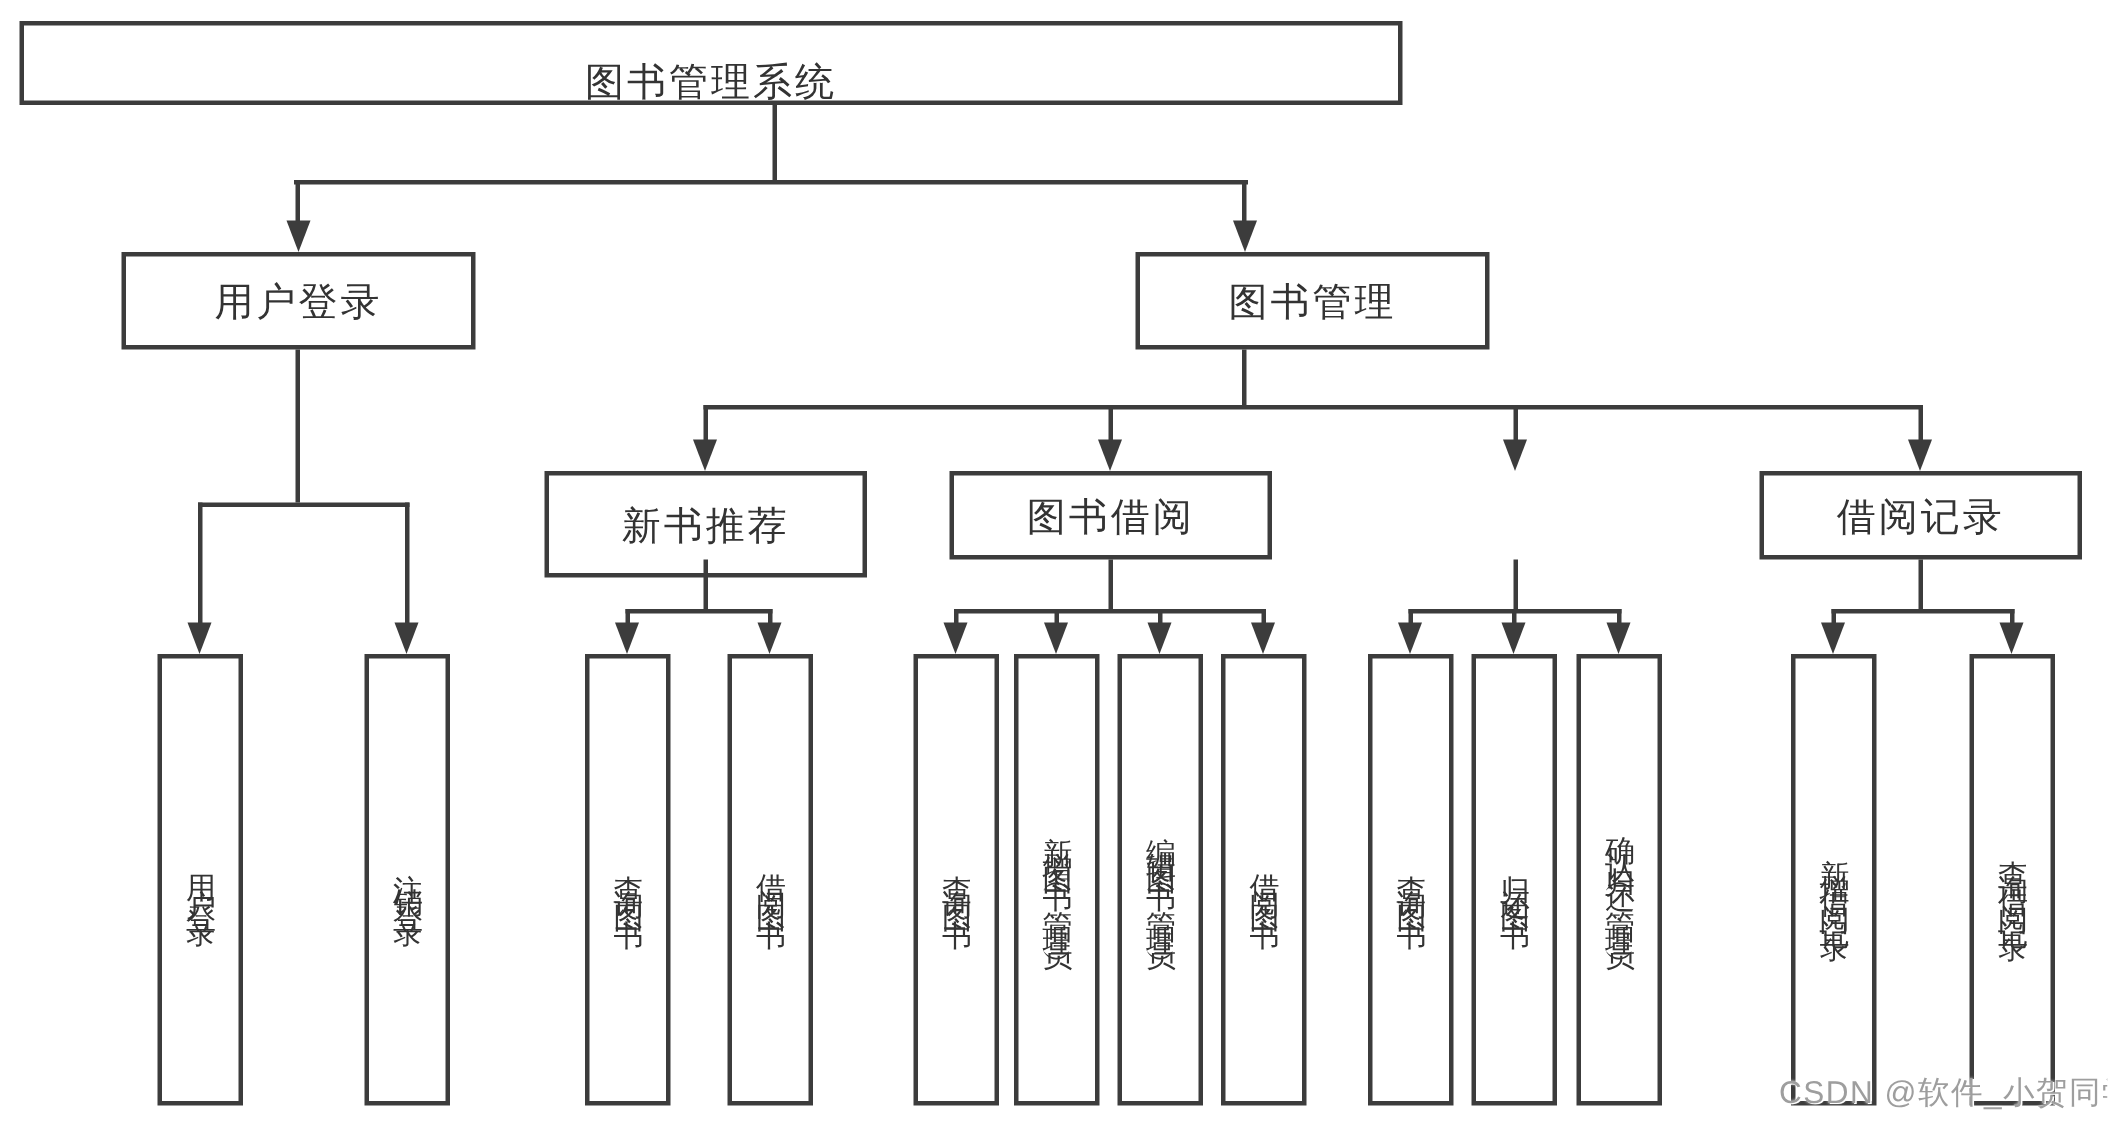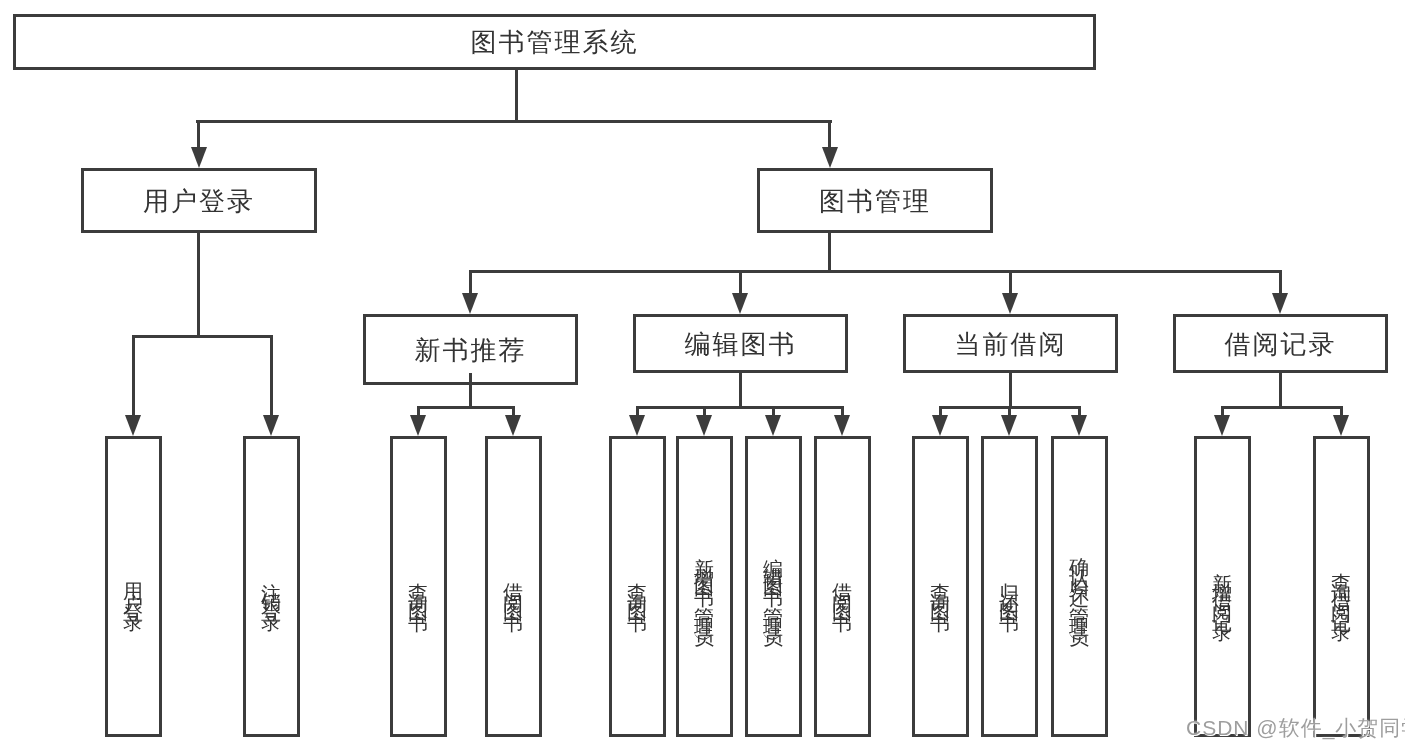--- a/index.html
+++ b/index.html
@@ -68,21 +68,21 @@
     white-space: nowrap;
     text-shadow: 0 0 2px #ffffff, 1px 1px 0 #ffffff;
     z-index: 5;
   }
 </style>
 </head>
 <body>
 
 <div class="canvas">
 
-  <div class="box h" style="left:13px; top:14px; width:1083px; height:56px;">
+  <div class="box h" style="left:13px; top:14px; width:922px; height:56px;align-items:flex-end;">
     <span>图书管理系统</span>
   </div>
 
   <div class="vline" style="left:515px; top:70px; height:50px;"></div>
   <div class="hline" style="left:196px; top:120px; width:636px;"></div>
   <div class="vline" style="left:197px; top:120px; height:28px;"></div>
   <div class="arrow" style="left:191px; top:147px;"></div>
   <div class="vline" style="left:828px; top:120px; height:28px;"></div>
   <div class="arrow" style="left:822px; top:147px;"></div>
 
@@ -108,24 +108,21 @@
   <div class="arrow" style="left:732px; top:293px;"></div>
   <div class="vline" style="left:1009px; top:270px; height:25px;"></div>
   <div class="arrow" style="left:1002px; top:293px;"></div>
   <div class="vline" style="left:1279px; top:270px; height:25px;"></div>
   <div class="arrow" style="left:1272px; top:293px;"></div>
 
   <div class="box h" style="left:363px; top:314px; width:215px; height:71px;">
     <span>新书推荐</span>
   </div>
   <div class="box h" style="left:633px; top:314px; width:215px; height:59px;">
-    <span>编辑图书</span>
-  </div>
-  <div class="box h" style="left:903px; top:314px; width:215px; height:59px;">
-    <span>当前借阅</span>
+    <span>图书借阅</span>
   </div>
   <div class="box h" style="left:1173px; top:314px; width:215px; height:59px;justify-content:center;">
     <span>借阅记录</span>
   </div>
 
   <div class="vline" style="left:469px; top:373px; height:33px;"></div>
   <div class="hline" style="left:417px; top:406px; width:98px;"></div>
   <div class="vline" style="left:417px; top:406px; height:11px;"></div>
   <div class="arrow" style="left:410px; top:415px;"></div>
   <div class="vline" style="left:512px; top:406px; height:11px;"></div>

